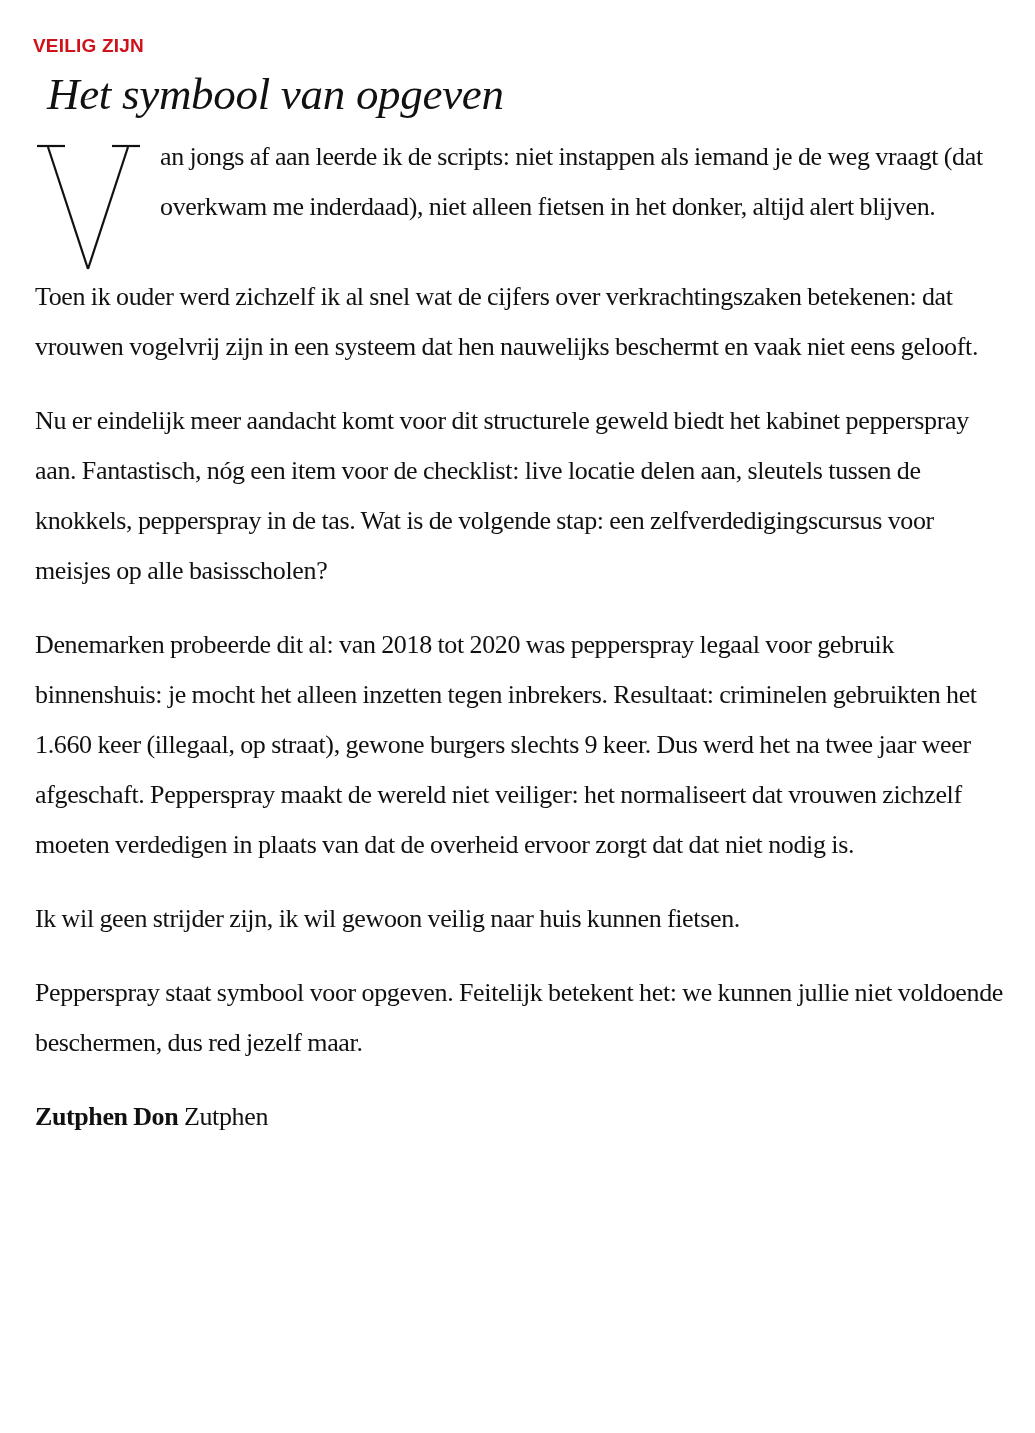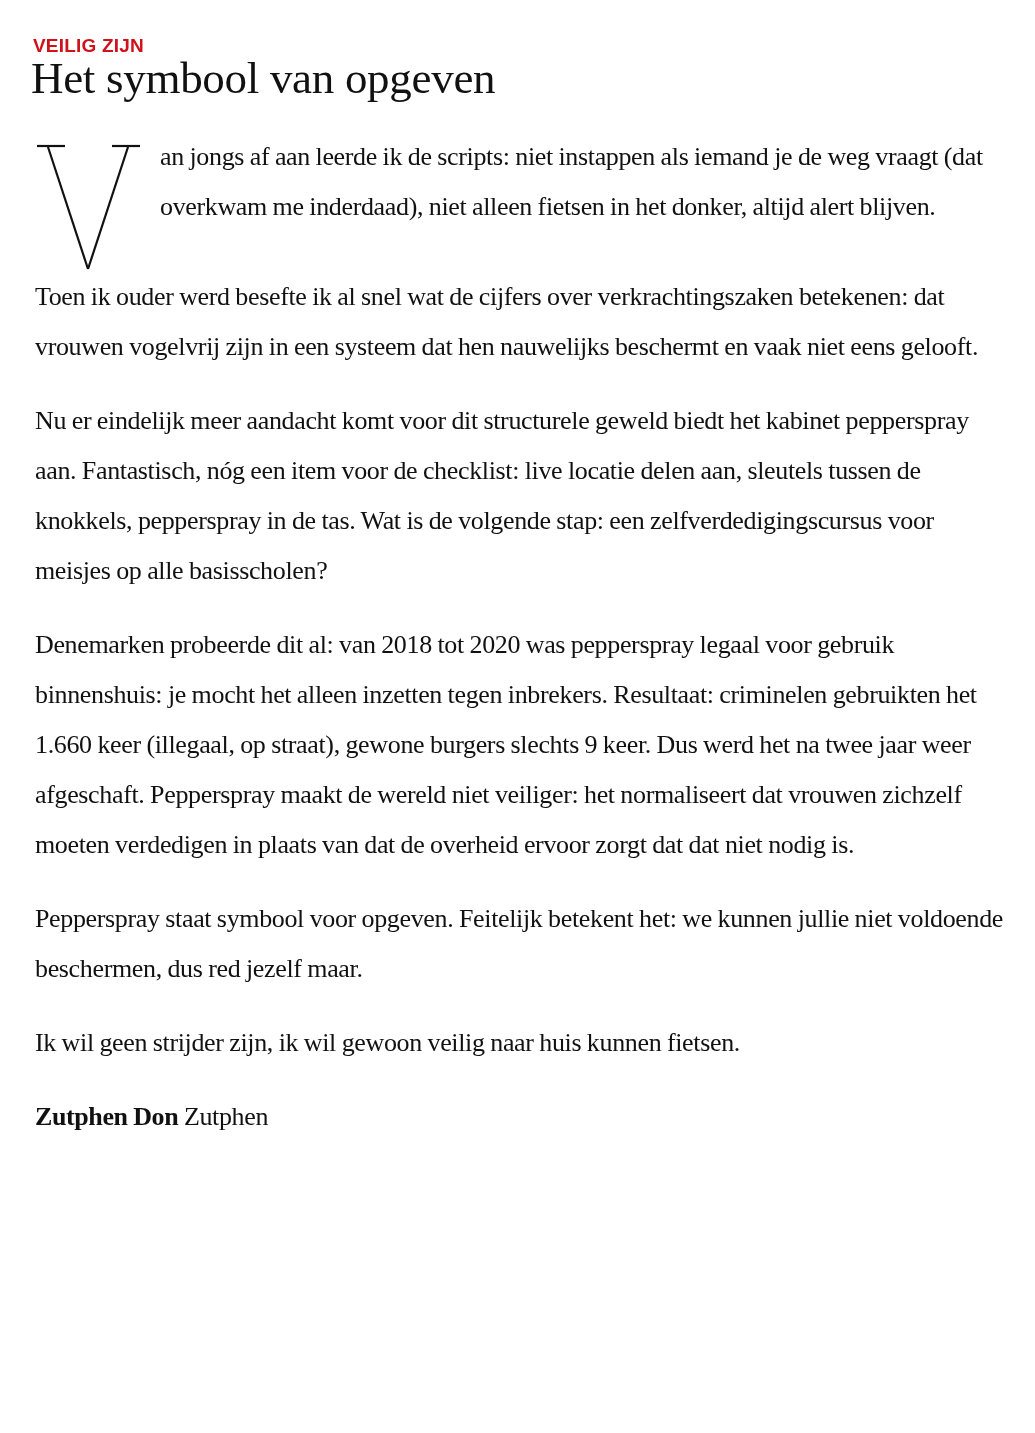--- a/index.html
+++ b/index.html
@@ -31,22 +31,23 @@
     }
     .headline {
       position: absolute;
       left: 31px;
       top: 50px;
       font-family: "Liberation Serif", serif;
       font-weight: normal;
       font-size: 45px;
       line-height: 56px;
       color: #111111;
-      margin: 0;
+      margin: 16px;
       letter-spacing: -0.3px;
+      font-style: italic;
     }
     .body-text {
       position: absolute;
       left: 35px;
       top: 132px;
       width: 980px;
       font-family: "Liberation Serif", serif;
       font-size: 26px;
       line-height: 50px;
       color: #111111;
@@ -100,24 +101,24 @@
           <line x1="77" y1="2" x2="105" y2="2" stroke="#111111" stroke-width="2.2"></line>
 
           <line x1="13" y1="3" x2="53" y2="125" stroke="#111111" stroke-width="2.2"></line>
 
           <line x1="93" y1="3" x2="53" y2="125" stroke="#111111" stroke-width="2.2"></line>
         </svg>
       </div>
       <p class="first-text">an jongs af aan leerde ik de scripts: niet instappen als iemand je de weg vraagt (dat overkwam me inderdaad), niet alleen fietsen in het donker, altijd alert blijven.</p>
     </div>
 
-    <p>Toen ik ouder werd besefte ik al snel wat de cijfers over verkrachtingszaken betekenen: dat vrouwen vogelvrij zijn in een systeem dat hen nauwelijks beschermt en vaak niet eens gelooft.</p>
+    <p>Toen ik ouder werd zichzelf ik al snel wat de cijfers over verkrachtingszaken betekenen: dat vrouwen vogelvrij zijn in een systeem dat hen nauwelijks beschermt en vaak niet eens gelooft.</p>
     <p>Nu er eindelijk meer aandacht komt voor dit structurele geweld biedt het kabinet pepperspray aan. Fantastisch, nóg een item voor de checklist: live locatie delen aan, sleutels tussen de knokkels, pepperspray in de tas. Wat is de volgende stap: een zelfverdedigingscursus voor meisjes op alle basisscholen?</p>
     <p>Denemarken probeerde dit al: van 2018 tot 2020 was pepperspray legaal voor gebruik binnenshuis: je mocht het alleen inzetten tegen inbrekers. Resultaat: criminelen gebruikten het 1.660 keer (illegaal, op straat), gewone burgers slechts 9 keer. Dus werd het na twee jaar weer afgeschaft. Pepperspray maakt de wereld niet veiliger: het normaliseert dat vrouwen zichzelf moeten verdedigen in plaats van dat de overheid ervoor zorgt dat dat niet nodig is.</p>
+    <p>Ik wil geen strijder zijn, ik wil gewoon veilig naar huis kunnen fietsen.</p>
     <p>Pepperspray staat symbool voor opgeven. Feitelijk betekent het: we kunnen jullie niet voldoende beschermen, dus red jezelf maar.</p>
-    <p>Ik wil geen strijder zijn, ik wil gewoon veilig naar huis kunnen fietsen.</p>
 
     <p class="signature">
       <span class="sig-name">Zutphen Don</span>
       <span class="sig-place">Zutphen</span>
     </p>
   </div>
 </div>
 
 </body></html>

